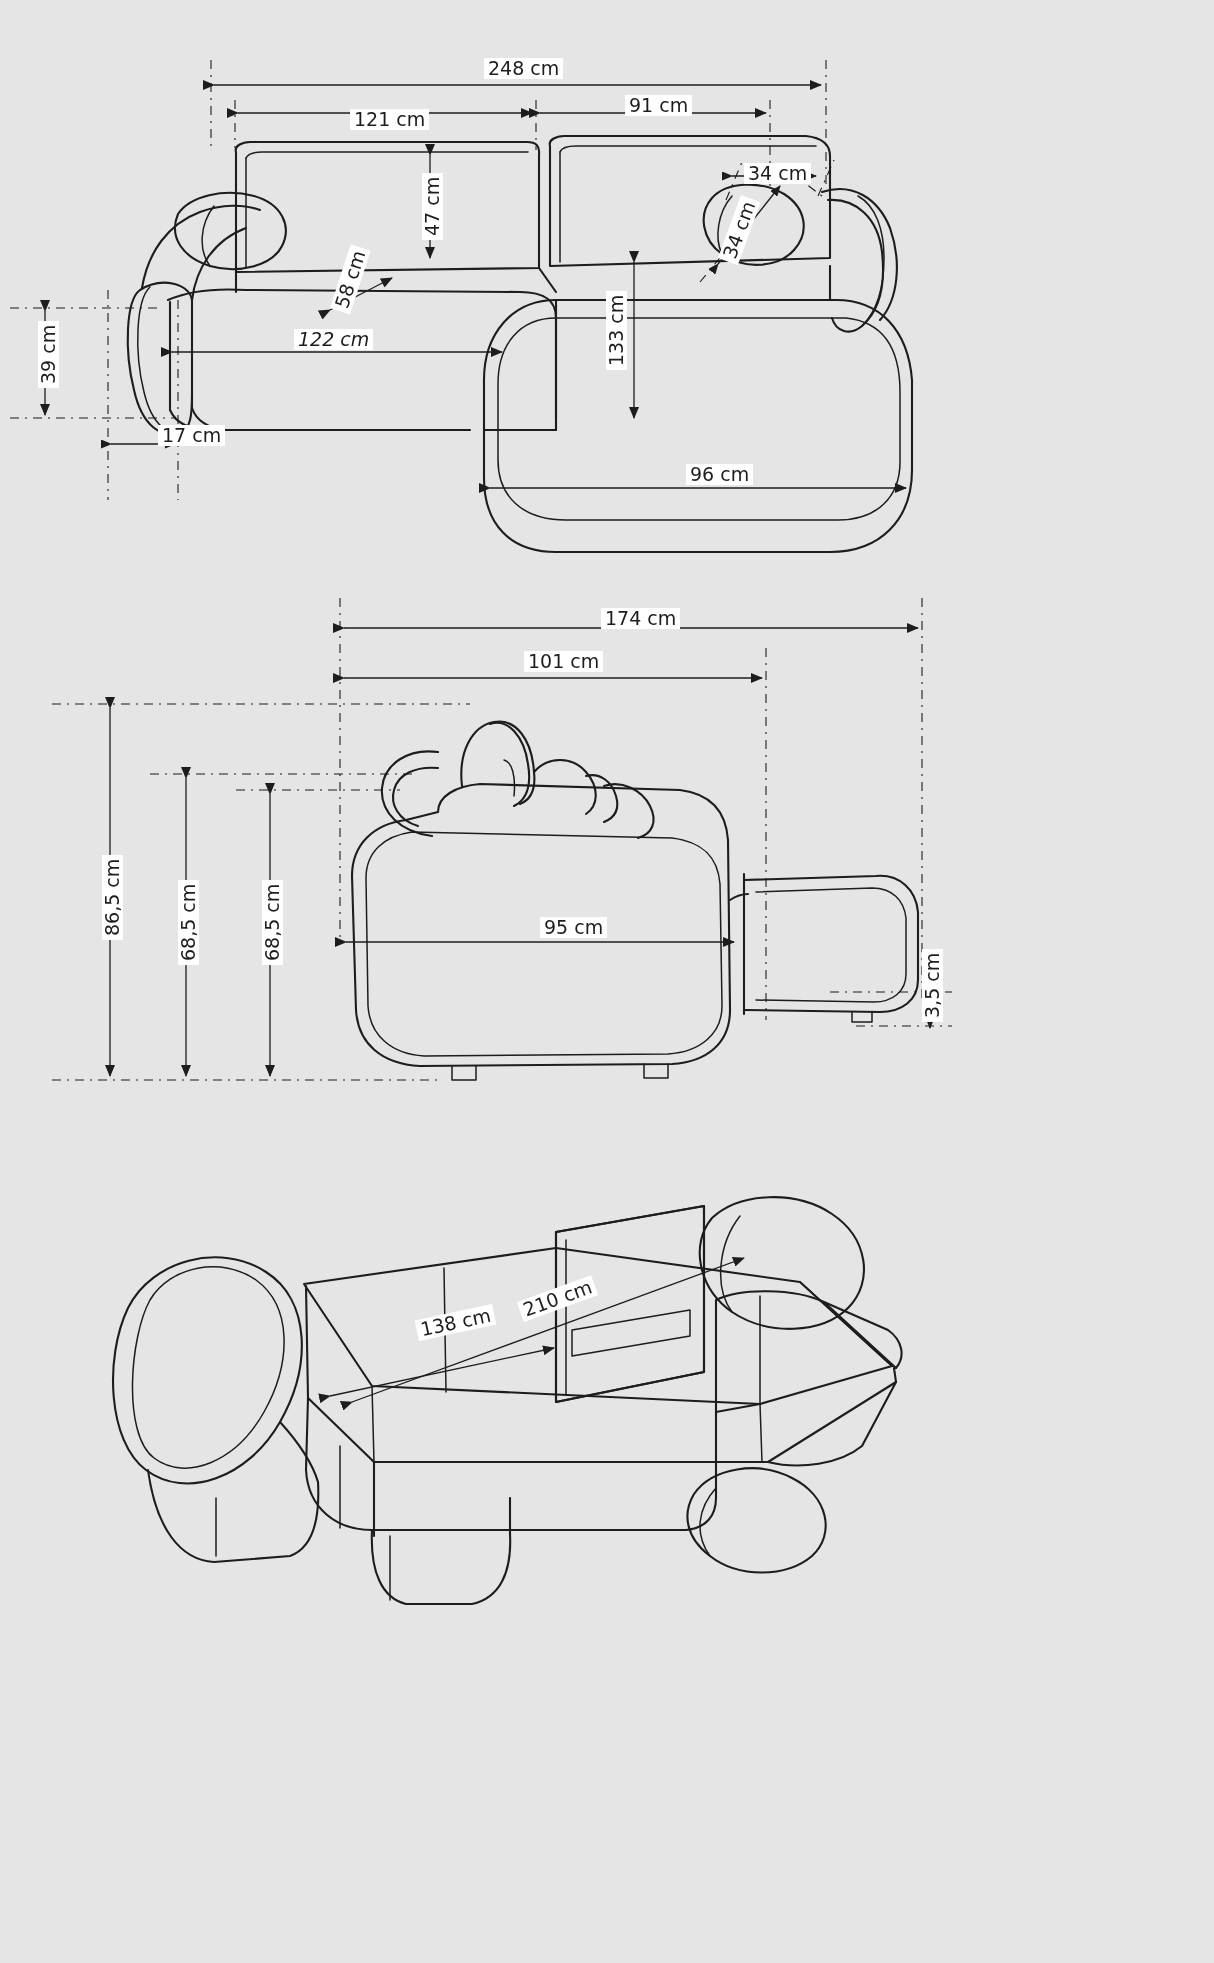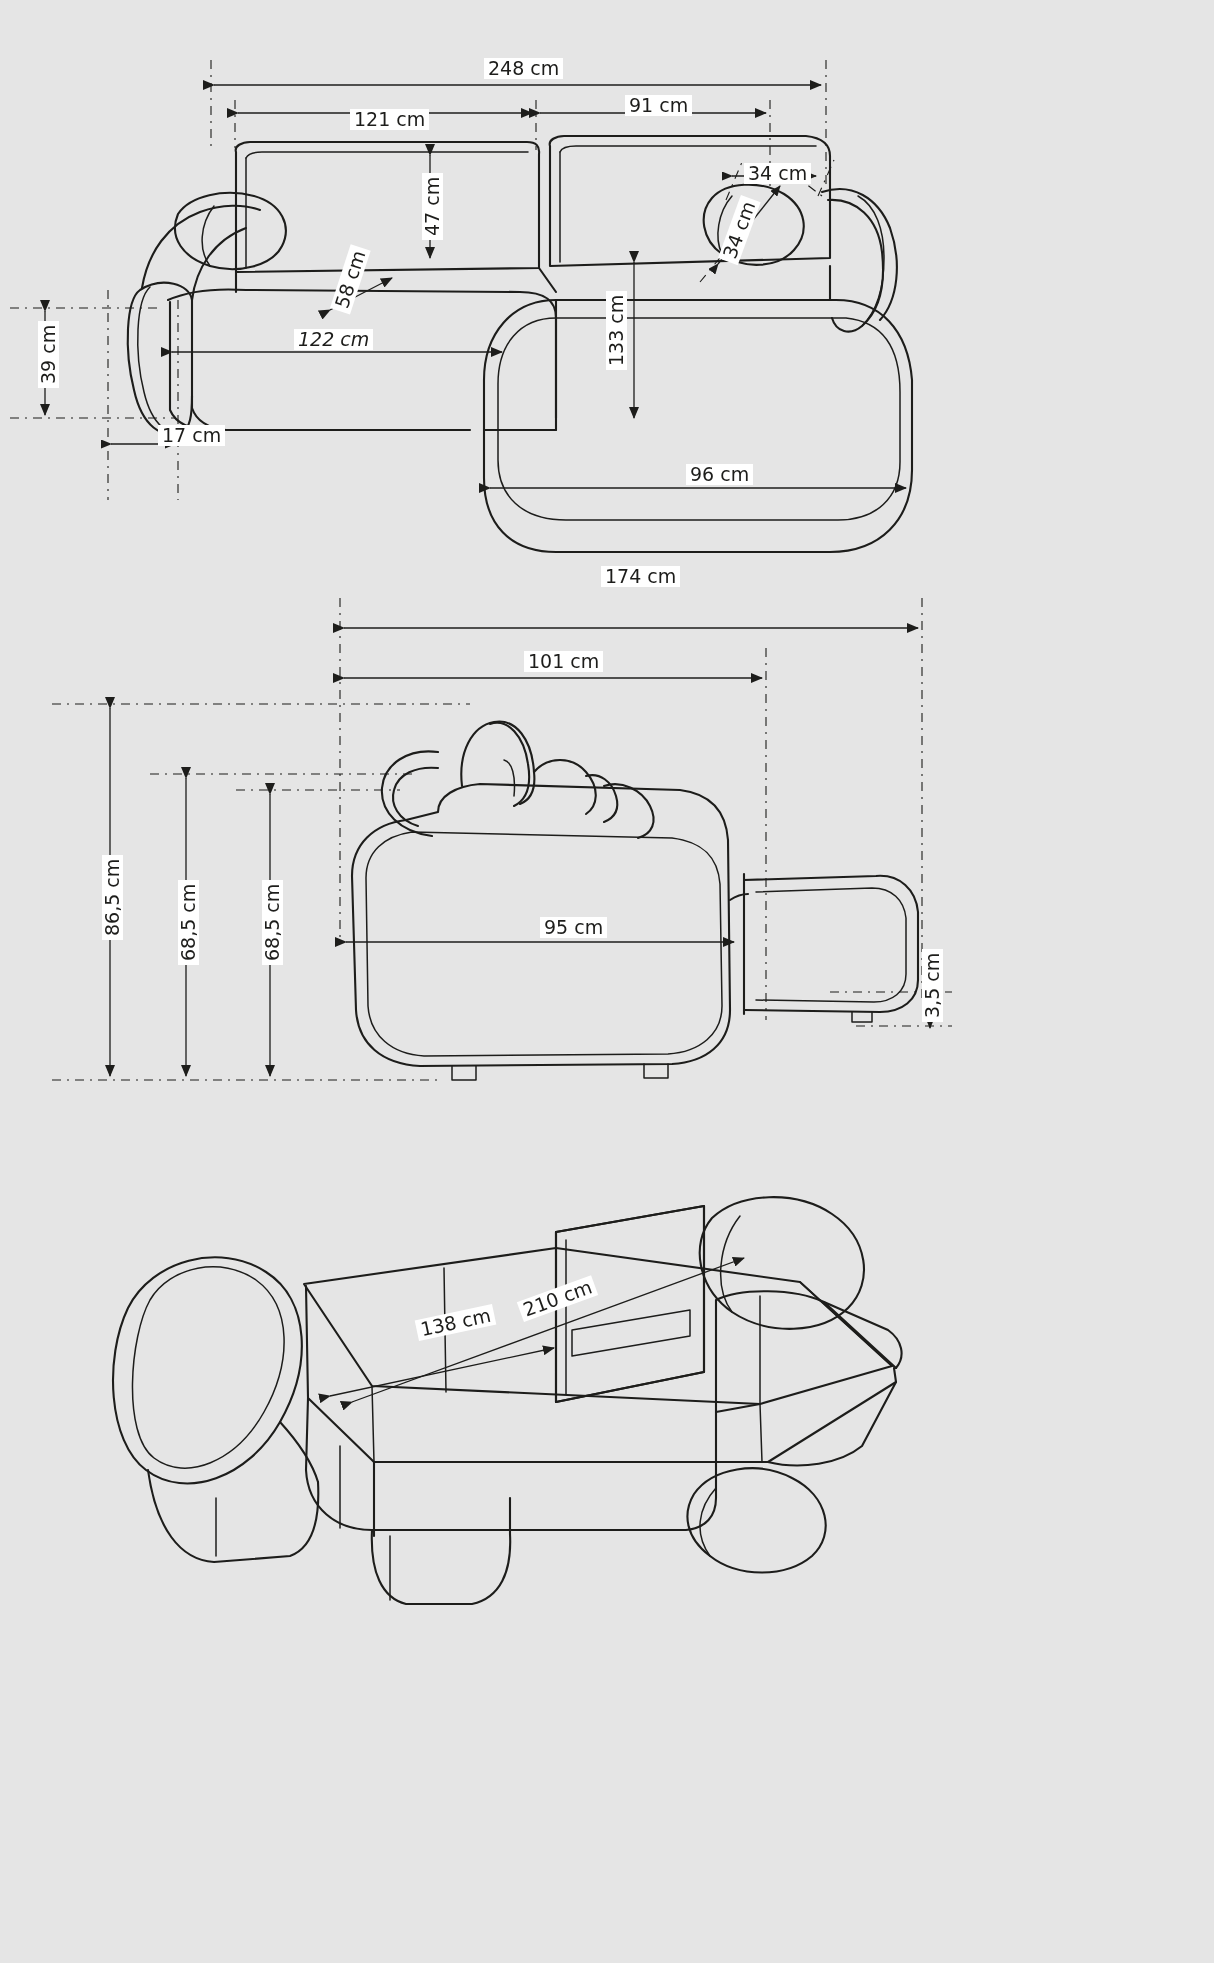--- a/index.html
+++ b/index.html
@@ -282,21 +282,21 @@
   <div class="label-box vert" style="left:718px; top:258px; transform:rotate(-70deg);">34 cm</div>
 
   <div class="label-box vert" style="left:606px; top:370px; transform:rotate(-90deg);">133 cm</div>
 
   <div class="label-box" style="left:686px; top:464px;">96 cm</div>
 
   <div class="label-box vert" style="left:38px; top:388px; transform:rotate(-90deg);">39 cm</div>
 
   <div class="label-box" style="left:110px; top:425px;margin-left:48px;">17 cm</div>
 
-  <div class="label-box" style="left:601px; top:566px;">174 cm</div>
+  <div class="label-box" style="left:601px; top:608px;">174 cm</div>
 
   <div class="label-box" style="left:524px; top:651px;">101 cm</div>
 
   <div class="label-box vert" style="left:102px; top:940px; transform:rotate(-90deg);">86,5 cm</div>
 
   <div class="label-box vert" style="left:178px; top:965px; transform:rotate(-90deg);">68,5 cm</div>
 
   <div class="label-box vert" style="left:262px; top:965px; transform:rotate(-90deg);">68,5 cm</div>
 
   <div class="label-box" style="left:508px; top:917px;margin-left:32px;">95 cm</div>

